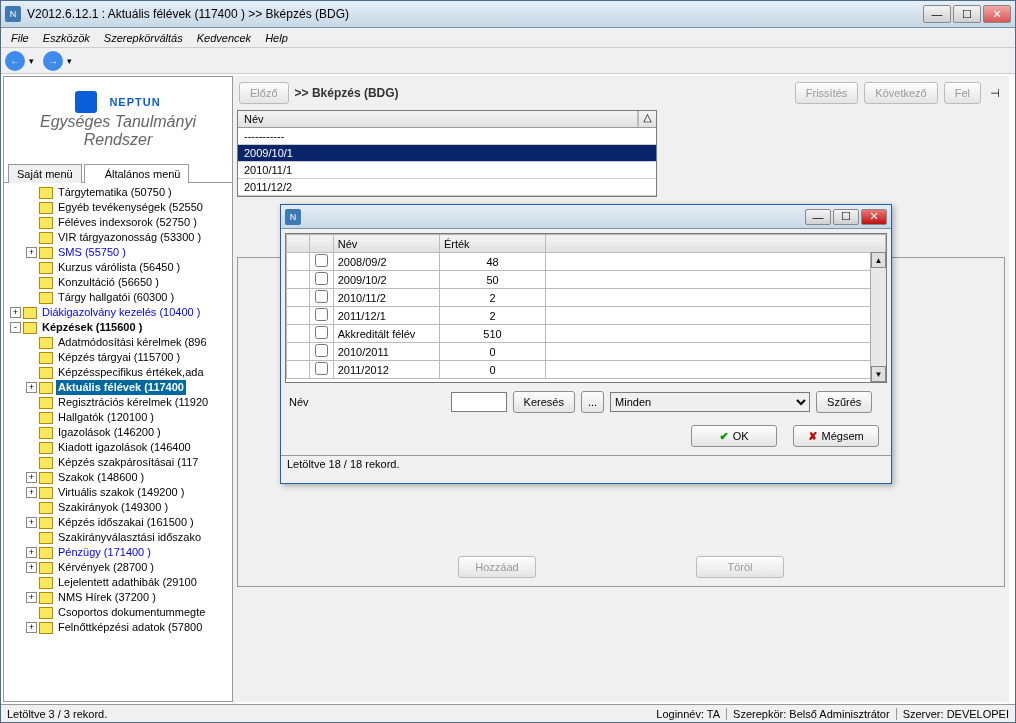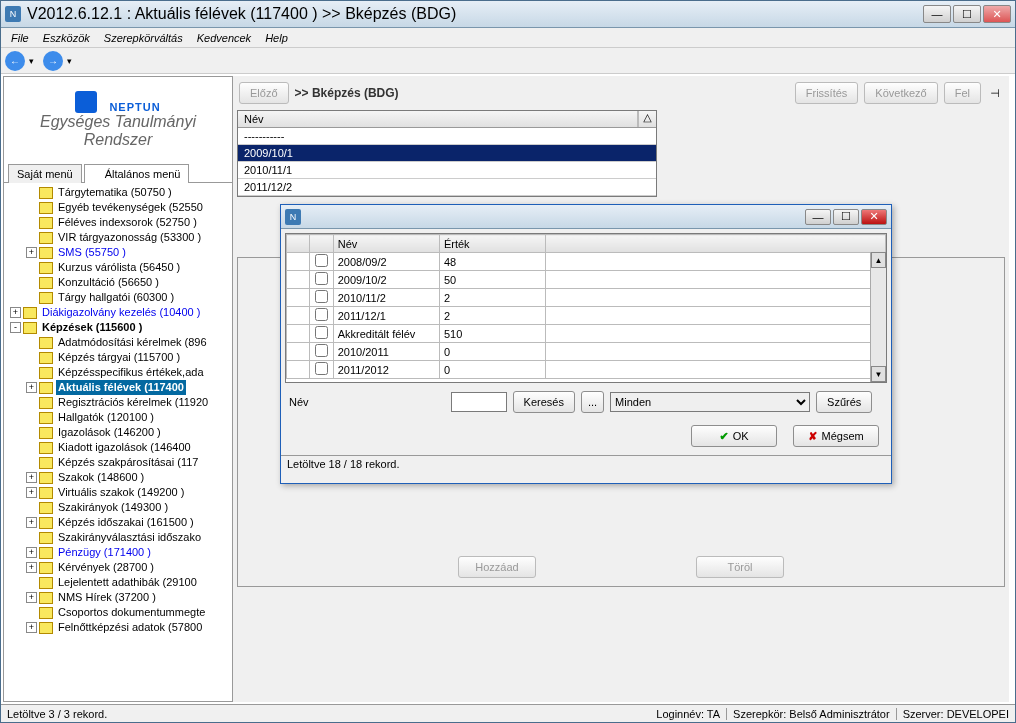--- a/index.html
+++ b/index.html
@@ -1,32 +1,32 @@
 <!DOCTYPE html>
 <html><head>
 <meta charset="utf-8">
 <style>
 *{box-sizing:border-box;margin:0;padding:0;font-family:Tahoma,Arial,sans-serif;font-size:11px;}
 body{background:#d4d0c8;overflow:hidden;width:1016px;height:723px;position:relative;}
 .window{position:absolute;background:#fff;border:1px solid #4a6d8c;box-shadow:0 0 0 1px rgba(0,0,0,.1);}
 .titlebar{height:27px;background:linear-gradient(#e6eef6,#c7d8e6);border-bottom:1px solid #7a96ac;display:flex;align-items:center;padding:0 4px;}
 .titlebar .icon{width:16px;height:16px;background:#3d7ab3;border-radius:2px;margin-right:6px;color:#fff;display:flex;align-items:center;justify-content:center;font-size:9px;}
-.titlebar .title{flex:1;color:#000;font-size:16px;white-space:nowrap;overflow:hidden;}
+.titlebar .title{flex:1;color:#000;font-size:12px;white-space:nowrap;overflow:hidden;}
 .winbtns{display:flex;gap:2px;}
 .winbtn{width:28px;height:18px;background:linear-gradient(#f5f5f5,#d0d0d0);border:1px solid #888;border-radius:2px;display:flex;align-items:center;justify-content:center;font-family:Arial;font-size:11px;cursor:default;}
 .winbtn.close{background:linear-gradient(#eaa,#d55);color:#fff;}
 .menubar{height:20px;display:flex;align-items:center;padding:0 4px;gap:2px;background:#f0f0f0;border-bottom:1px solid #ccc;font-style:italic;}
 .menubar span{padding:2px 6px;cursor:default;}
 .navbar{height:26px;display:flex;align-items:center;padding:0 4px;background:#f0f0f0;border-bottom:1px solid #ccc;gap:4px;}
 .navbtn{width:20px;height:20px;border-radius:50%;background:#3d8ceb;color:#fff;display:flex;align-items:center;justify-content:center;font-size:10px;cursor:default;}
 .navdrop{width:10px;font-size:9px;}
 .main{position:absolute;left:2px;top:75px;right:6px;bottom:20px;display:flex;background:#f0f0f0;}
 .sidebar{width:230px;background:#fff;border:1px solid #999;display:flex;flex-direction:column;}
 .logo{padding:14px 8px;color:#0b5ed8;text-align:center;}
-.logo .big{font-size:26px;font-weight:bold;letter-spacing:1px;display:flex;align-items:flex-end;justify-content:center;gap:12px;}
+.logo .big{font-size:26px;font-weight:bold;letter-spacing:1px;display:flex;align-items:center;justify-content:center;gap:12px;}
 .logo .big .sq{width:22px;height:22px;background:#0b5ed8;border-radius:3px;display:inline-block;}
 .logo .sub{font-size:16px;font-style:italic;color:#666;}
 .tabs{display:flex;border-bottom:1px solid #999;padding-left:4px;}
 .tab{padding:3px 8px;border:1px solid #999;border-bottom:none;background:#f0f0f0;margin-right:2px;cursor:default;position:relative;top:1px;}
 .tab.active{background:#fff;font-weight:normal;padding-left:20px;}
 .tree{flex:1;overflow:auto;padding:2px;position:relative;}
 .tree::-webkit-scrollbar{width:16px;height:16px;}
 .tree::-webkit-scrollbar-track{background:#e8e8e8;border:1px solid #ccc;}
 .tree::-webkit-scrollbar-thumb{background:#c0c0c0;border:1px solid #888;}
 .tree::-webkit-scrollbar-button{background:#e0e0e0;border:1px solid #888;height:16px;}
@@ -57,21 +57,21 @@
 
 .dialog{position:absolute;left:280px;top:204px;width:612px;height:280px;background:#f0f0f0;border:1px solid #1e5fb8;box-shadow:2px 2px 6px rgba(0,0,0,.3);}
 .dialog .titlebar{height:24px;}
 .dialog .titlebar .winbtn{width:26px;height:16px;}
 .dialog .titlebar .close{background:linear-gradient(#e77,#b11);}
 .dgrid{border:1px solid #7a7a7a;background:#fff;margin:4px;height:150px;overflow:hidden;position:relative;}
 .dgrid table{border-collapse:collapse;width:100%;}
 .dgrid th,.dgrid td{border:1px solid #bbb;padding:1px 4px;text-align:left;height:18px;}
 .dgrid th{background:linear-gradient(#f5f5f5,#e0e0e0);font-weight:normal;}
 .dgrid .ck{width:22px;text-align:center;}
-.dgrid .num{text-align:left;}
+.dgrid .num{text-align:center;}
 .dgrid .vscroll{position:absolute;right:0;top:18px;bottom:0;width:16px;background:#e8e8e8;border-left:1px solid #aaa;}
 .dgrid .vscroll .arr{height:16px;background:#e0e0e0;border:1px solid #888;display:flex;align-items:center;justify-content:center;font-size:8px;}
 .filterrow{display:flex;align-items:center;gap:6px;padding:4px 8px;}
 .filterrow input[type=text]{border:1px solid #7a7a7a;height:20px;padding:0 4px;}
 .filterrow select{border:1px solid #7a7a7a;height:20px;width:200px;}
 .dlgbtns{display:flex;justify-content:flex-end;gap:16px;padding:8px 12px;}
 .dlgbtns .btn{width:86px;justify-content:center;}
 .dlgstatus{border-top:1px solid #999;padding:2px 6px;}
 .check{color:#090;font-weight:bold;}
 .xmark{color:#c00;font-weight:bold;}

